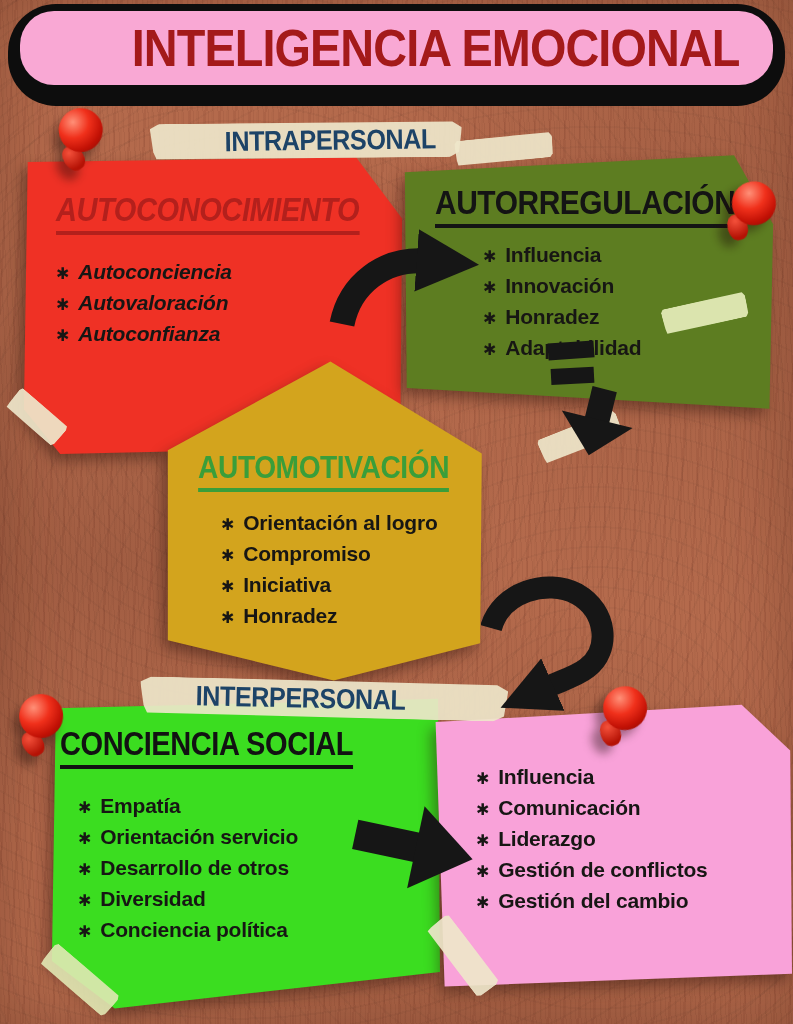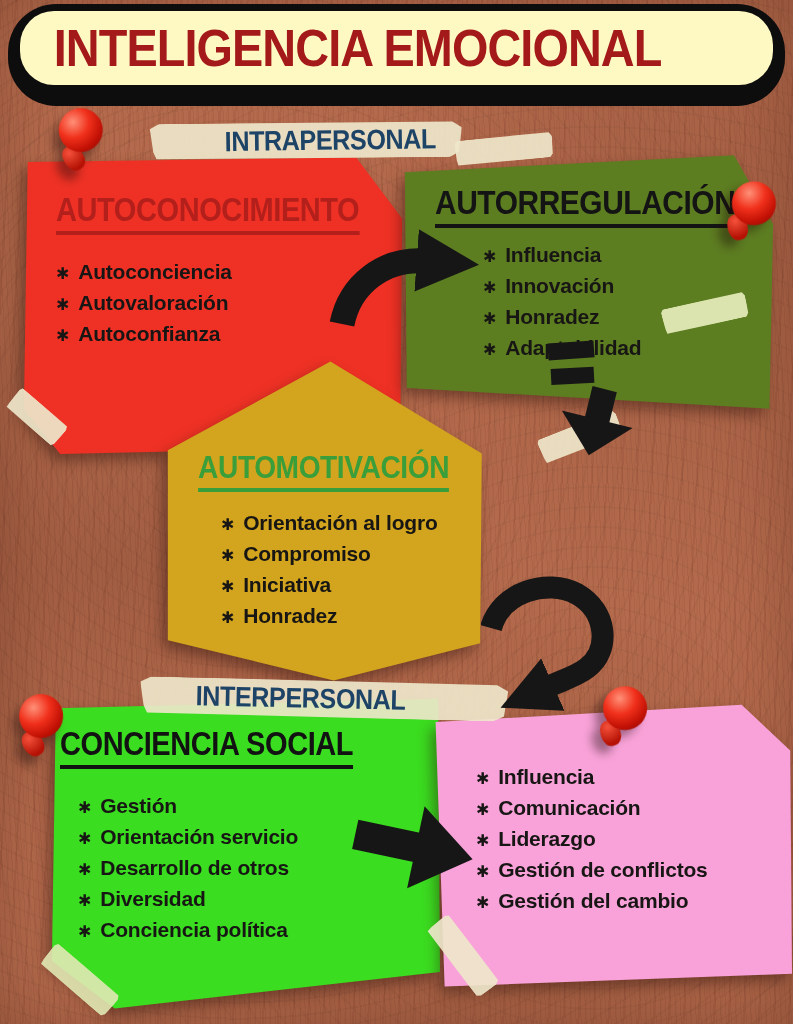--- a/index.html
+++ b/index.html
@@ -11,34 +11,34 @@
       radial-gradient(700px 520px at 60% 88%, rgba(80,35,20,.16), transparent 60%),
       repeating-radial-gradient(circle at 30% 40%, rgba(0,0,0,0.035) 0 2px, transparent 2px 16px),
       repeating-radial-gradient(circle at 75% 75%, rgba(0,0,0,0.03) 0 2px, transparent 2px 20px),
       repeating-linear-gradient(93deg, rgba(122,56,38,.15) 0 2px, transparent 2px 7px, rgba(150,88,60,.12) 7px 9px, transparent 9px 15px),
       repeating-linear-gradient(87deg, rgba(95,42,28,.10) 0 1px, transparent 1px 5px),
       #b46a4c;
     box-shadow: inset 0 0 70px rgba(55,20,10,.28);
   }
   
   .banner-outer{position:absolute;left:8px;top:4px;width:777px;height:102px;background:#0d0d0d;border-radius:48px;}
-  .banner-inner{position:absolute;left:12px;top:7px;width:753px;height:74px;background:#fef9c3;border-radius:34px;
-    display:flex;align-items:center;justify-content:flex-start;}
+  .banner-inner{position:absolute;left:12px;top:7px;width:753px;height:74px;background:#f9a8d4;border-radius:34px;
+    display:flex;align-items:center;justify-content:flex-end;}
   .banner-title{font-size:52px;font-weight:800;color:#a41a1a;transform:scaleX(.9);letter-spacing:-1px;white-space:nowrap;}
   
   .note-wrap{position:absolute;filter:drop-shadow(-5px 7px 7px rgba(35,12,6,.42));}
   .note{width:100%;height:100%;box-sizing:border-box;}
   .note-title{display:inline-block;font-weight:700;white-space:nowrap;transform:scaleX(.88);transform-origin:left center;
     padding-bottom:3px;border-bottom:4px solid currentColor;line-height:1.1;letter-spacing:-.5px;}
   .center-line{text-align:center;}
   .center-line .note-title{transform-origin:center center;}
   ul.items{list-style:none;margin:0;padding:0;}
   ul.items li{display:flex;align-items:baseline;gap:9px;font-size:21px;font-weight:700;color:#171614;line-height:29px;letter-spacing:-.2px;white-space:nowrap;}
   .bul{font-family:"DejaVu Sans",sans-serif;font-size:16px;}
-  #note-red{left:22px;top:156px;width:382px;height:298px;}
+  #note-red{left:22px;top:156px;width:382px;height:298px;font-style:italic;}
   #note-red .note{background:#ef3125;clip-path:polygon(1.5% 2%,87.5% .5%,99.5% 21%,99% 97.5%,10% 100%,.5% 85%);padding:36px 0 0 34px;}
   #note-red .note-title{color:#b3201c;font-size:33px;}
   #note-red ul{margin:22px 0 0 0;}
   #note-olive{left:403px;top:154px;width:372px;height:260px;}
   #note-olive .note{background:#5d7d21;clip-path:polygon(.5% 7%,89% .5%,99.5% 27%,98.5% 98%,1% 90%);padding:30px 0 0 32px;}
   #note-olive .note-title{color:#141414;font-size:34px;}
   #note-olive ul{margin:12px 0 0 48px;}
   #note-hex{left:163px;top:360px;width:322px;height:322px;}
   #note-hex .note{background:#d3a41d;clip-path:polygon(52% .5%,99% 29%,98.5% 88%,53% 99.5%,1.5% 87%,1.5% 28%);padding-top:90px;}
   #note-hex .note-title{color:#3a9e3a;font-size:32px;}
@@ -159,21 +159,21 @@
       </ul>
     </div>
   </div>
 
   <div class="note-wrap" id="note-green">
     <div class="note">
       <span class="note-title">CONCIENCIA SOCIAL</span>
       <ul class="items">
         <li>
             <span class="bul">✱</span>
-            <span>Gestión</span>
+            <span>Empatía</span>
           </li>
         <li>
             <span class="bul">✱</span>
             <span>Orientación servicio</span>
           </li>
         <li>
             <span class="bul">✱</span>
             <span>Desarrollo de otros</span>
           </li>
         <li>

